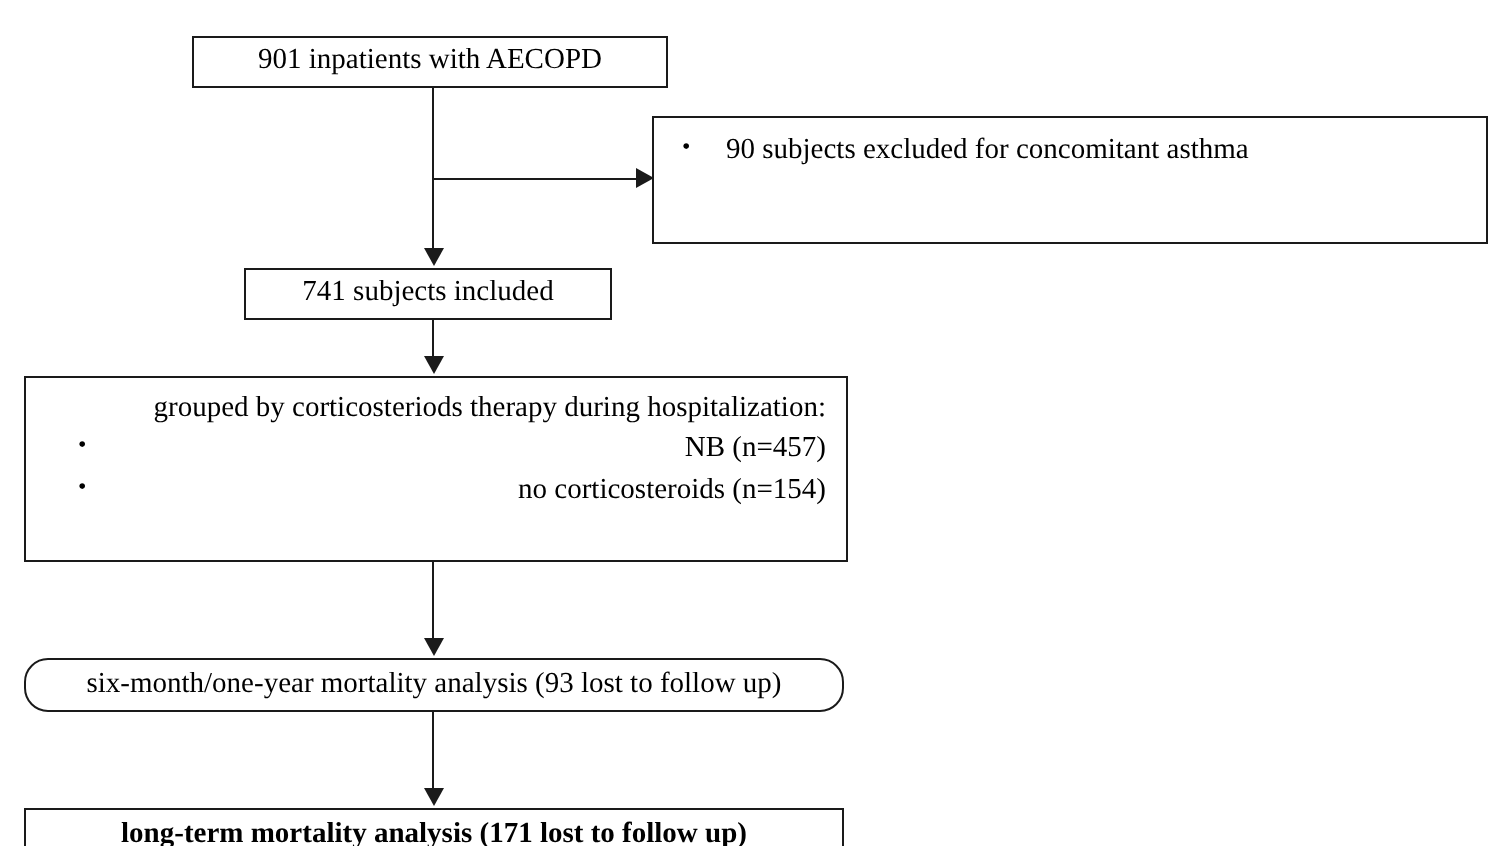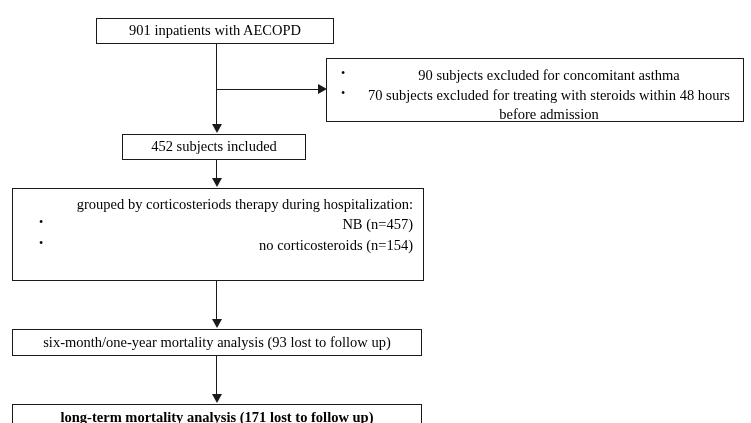--- a/index.html
+++ b/index.html
@@ -28,38 +28,37 @@
   
   .node {
     position: absolute;
     box-sizing: border-box;
     border: 1px solid #1a1a1a;
     background: #ffffff;
     font-size: 14.5px;
     line-height: 1.35;
     color: #000000;
     z-index: 3;
-    text-align: center;
   }
   .node.center {
     display: flex;
     align-items: center;
     justify-content: center;
     text-align: center;
   }
   .node.left-pad {
     padding: 6px 10px 6px 14px;
     text-align: right;
   }
 
   #node-cohort   { left: 96px;  top: 2px;   width: 238px; height: 26px; }
   #node-excluded { left: 326px; top: 42px;  width: 418px; height: 64px; padding: 7px 8px 6px 10px; }
   #node-included { left: 122px; top: 118px; width: 184px; height: 26px; }
   #node-grouped  { left: 12px;  top: 172px; width: 412px; height: 93px; }
-  #node-sixmonth { left: 12px;  top: 313px; width: 410px; height: 27px; }
+  #node-sixmonth { left: 12px;  top: 313px; width: 410px; height: 27px; border-radius: 12px; }
   #node-longterm { left: 12px;  top: 388px; width: 410px; height: 28px; font-weight: bold; }
 
   
   ul.bullets {
     margin: 0;
     padding: 0;
     list-style: none;
   }
   ul.bullets li {
     position: relative;
@@ -152,26 +151,25 @@
 
   <div class="vline" id="conn-cohort-included-line"></div>
   <div class="arrow-down" id="conn-cohort-included-head"></div>
 
   <div class="hline" id="conn-branch-line"></div>
   <div class="arrow-right" id="conn-branch-head"></div>
 
   <div class="node" id="node-excluded">
     <ul class="bullets">
       <li>90 subjects excluded for concomitant asthma</li>
-      <li>70 subjects excluded for treating with steroids within 48 hours before admission</li>
     </ul>
   </div>
 
   <div class="node center" id="node-included">
-    <span>452 subjects included</span>
+    <span>741 subjects included</span>
   </div>
 
   <div class="vline" id="conn-included-grouped-line"></div>
   <div class="arrow-down" id="conn-included-grouped-head"></div>
 
   <div class="node left-pad" id="node-grouped">
     <div class="group-heading">grouped by corticosteriods therapy during hospitalization:</div>
     <ul class="bullets">
       <li>NB (n=457)</li>
       <li>no corticosteroids (n=154)</li>

